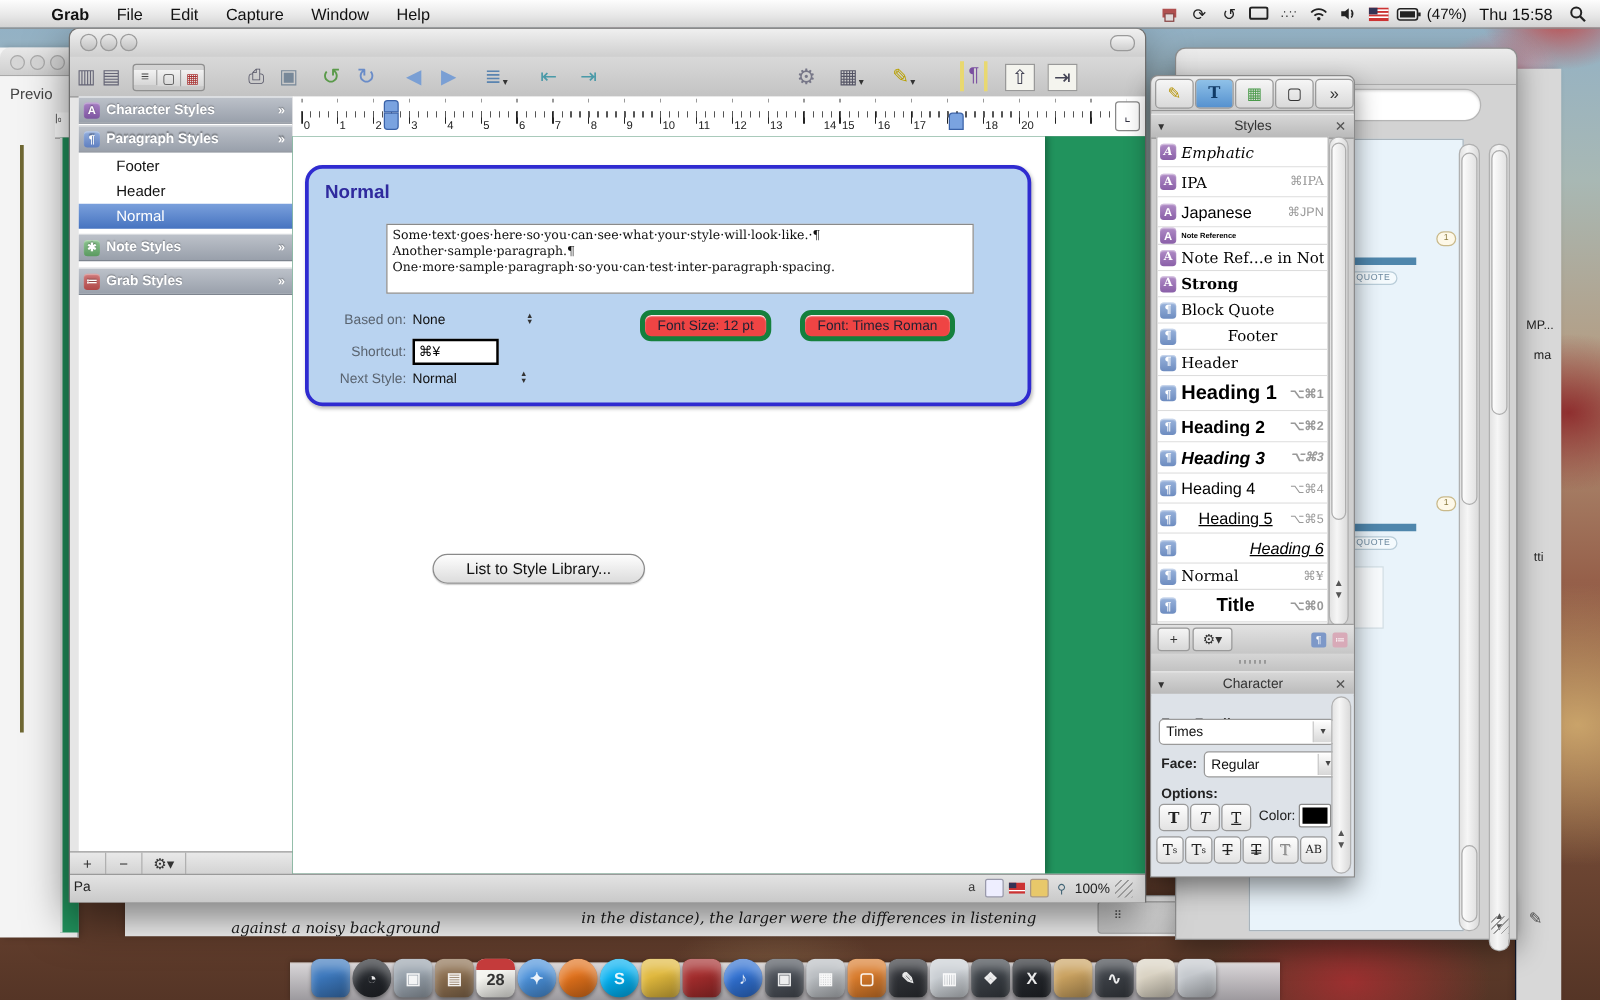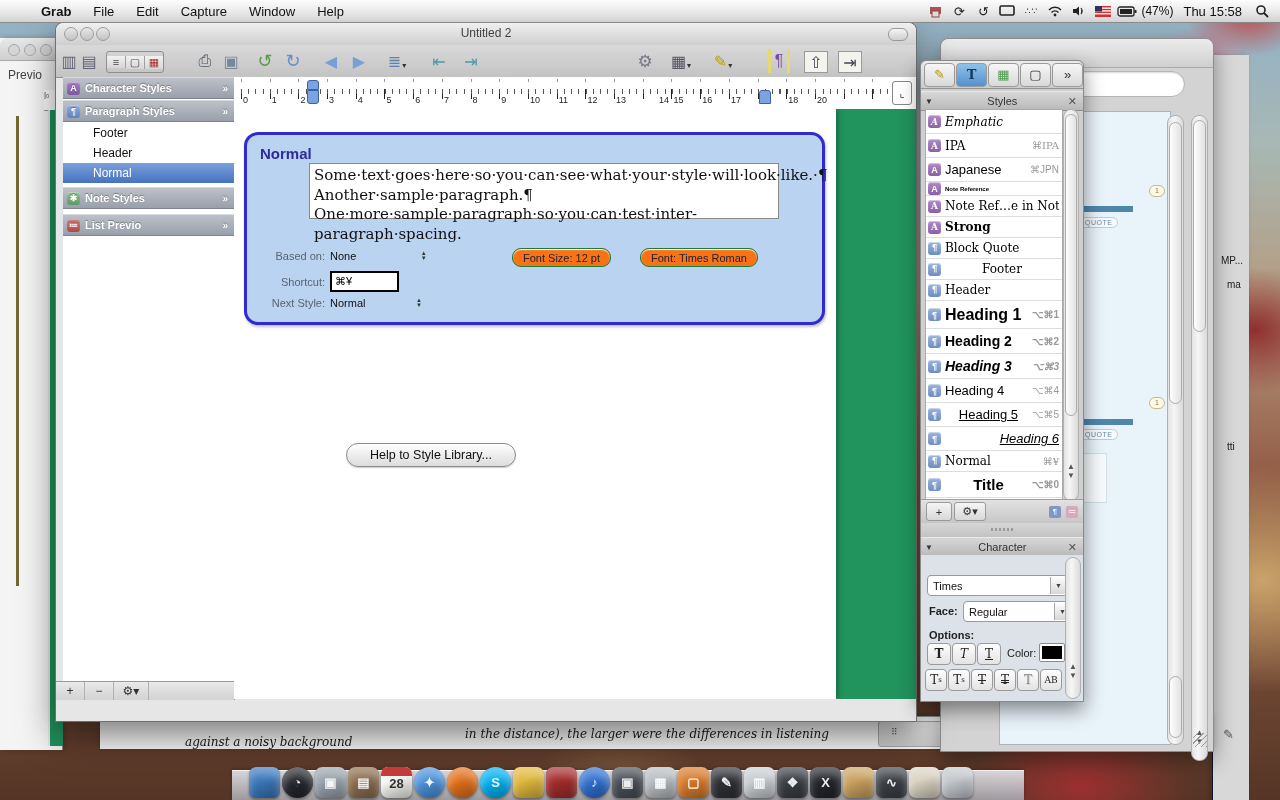--- a/index.html
+++ b/index.html
@@ -83,26 +83,26 @@
       repeating-linear-gradient(90deg,#222 0 1px,transparent 1px 28.7px) 7px 0/660px 10px no-repeat;}
   .ruler-num{position:absolute;top:18px;font-size:9px;color:#222;}
   .ruler-dots{position:absolute;left:7px;top:2px;width:660px;height:3px;background:repeating-linear-gradient(90deg,#999 0 1px,transparent 1px 28.7px);}
   .ind-marker{position:absolute;background:#7aa3e0;border:1px solid #3a62a8;}
   .tab-well{position:absolute;right:4px;top:4px;width:18px;height:22px;background:#fff;border:1px solid #888;border-radius:3px;font-size:11px;color:#334;display:flex;align-items:center;justify-content:center;}
   
   .docarea{position:absolute;left:178px;top:86px;width:682px;height:590px;background:#21935d;overflow:hidden;}
   .page{position:absolute;left:0;top:0;width:602px;height:590px;background:#fff;box-shadow:2px 0 5px rgba(0,0,0,.3);}
   .style-panel{position:absolute;left:10px;top:23px;width:575px;height:187px;background:#b9d3f0;border:3px solid #2f2bd0;border-radius:14px;box-shadow:1px 2px 3px rgba(0,0,0,.25);}
   .sp-title{position:absolute;left:13px;top:10px;font-size:15px;font-weight:bold;color:#2f2a9e;}
-  .sample-box{position:absolute;left:62px;top:28px;width:460px;height:50px;background:#fff;border:1px solid #8a8a8a;padding:2px 4px;font-family:"DejaVu Serif",serif;font-size:15px;color:#111;line-height:1.3;}
+  .sample-box{position:absolute;left:62px;top:44px;width:460px;height:50px;background:#fff;border:1px solid #8a8a8a;padding:2px 4px;font-family:"DejaVu Serif",serif;font-size:10px;color:#111;line-height:1.3;}
   .sp-row{position:absolute;display:flex;align-items:center;font-size:11px;}
   .sp-label{color:#5a6470;width:58px;text-align:right;margin-right:5px;}
   .sp-value{color:#111;}
   .stepper{width:11px;height:16px;margin-left:62px;display:flex;flex-direction:column;align-items:center;justify-content:center;font-size:6px;color:#333;line-height:5px;}
-  .sp-pill{position:absolute;height:17px;background:#f97316;border:1px solid #15803d;border-radius:9px;font-size:11px;color:#223;display:flex;align-items:center;justify-content:center;padding:0 10px;box-shadow:inset 0 1px 1px #fff;}
+  .sp-pill{position:absolute;height:17px;background:#ef4444;border:4px solid #15803d;border-radius:9px;font-size:11px;color:#223;display:flex;align-items:center;justify-content:center;padding:0 10px;box-shadow:inset 0 1px 1px #fff;}
   .shortcut-box{width:62px;height:17px;background:#fff;border:2px solid #000;font-size:11px;padding-left:3px;display:flex;align-items:center;}
   .lib-btn{position:absolute;top:334px;height:22px;border:1px solid #8a8a8a;border-radius:12px;background:linear-gradient(#fefefe,#dcdcdc);font-size:12.5px;color:#111;display:flex;align-items:center;justify-content:center;box-shadow:0 1px 1px rgba(0,0,0,.2);}
   
   .statusbar{position:absolute;left:0;top:676px;width:100%;height:22px;background:linear-gradient(#e3e3e3,#c9c9c9);border-top:1px solid #9a9a9a;font-size:11px;color:#222;}
   .st-left{position:absolute;left:3px;top:4px;}
   .st-right{position:absolute;right:10px;top:3px;display:flex;align-items:center;gap:4px;}
   .st-mini{width:13px;height:13px;display:flex;align-items:center;justify-content:center;font-size:10px;border-radius:2px;}
   
   .palette{left:920px;top:60px;width:162px;height:640px;background:#cfcfcf;border:1px solid #8a8a8a;border-radius:6px 6px 0 0;box-shadow:0 8px 20px rgba(0,0,0,.45);z-index:40;}
   .pal-btnrow{position:absolute;left:0;top:0;width:100%;height:28px;background:linear-gradient(#ececec,#cbcbcb);border-bottom:1px solid #949494;border-radius:6px 6px 0 0;display:flex;align-items:center;padding-left:3px;gap:1px;box-sizing:border-box;}
@@ -277,21 +277,20 @@
     <span style="position:absolute;left:12px;top:5px;font-size:9px;color:#555;">⠿</span>
     <div class="grip" style="right:2px;top:5px;"></div>
   </div>
 </div>
 
 <div class="abs main-window">
   <div class="titlebar">
     <span class="tl" style="left:8px;"></span>
     <span class="tl" style="left:24px;"></span>
     <span class="tl" style="left:40px;"></span>
-    <div class="win-title">Untitled 2</div>
     <span class="tb-pill"></span>
   </div>
 
   <div class="toolbar">
     <span class="tb-icon" style="left:2px;color:#667;">▥</span>
     <span class="tb-icon" style="left:22px;color:#667;">▤</span>
     <span class="tb-icon tb-seg" style="left:50px;">
       <span>≡</span>
         <span>▢</span>
         <span style="color:#a33;">▦</span>
@@ -329,21 +328,21 @@
         <div class="sb-item">Header</div>
         <div class="sb-item selected">Normal</div>
       </div>
     <div class="sb-header" style="margin-top:4px;">
       <span class="sb-icon" style="background:linear-gradient(#8cc48f,#5a9a60);">✱</span>
       <span>Note Styles</span>
       <span class="chev">»</span>
     </div>
     <div class="sb-header" style="margin-top:5px;">
       <span class="sb-icon" style="background:linear-gradient(#d07a7a,#b04848);">≔</span>
-      <span>List Previo</span>
+      <span>Grab Styles</span>
       <span class="chev">»</span>
     </div>
   </div>
   <div class="sb-footer">
     <span class="sbf-btn">+</span>
     <span class="sbf-btn">−</span>
     <span class="sbf-btn" style="width:34px;">⚙▾</span>
   </div>
 
   <div class="ruler">
@@ -397,24 +396,42 @@
         <div class="sp-row" style="left:20px;top:136px;">
           <span class="sp-label">Shortcut:</span>
           <span class="shortcut-box">⌘¥</span>
         </div>
         <div class="sp-row" style="left:20px;top:160px;">
           <span class="sp-label">Next Style:</span>
           <span class="sp-value">Normal</span>
           <span class="stepper" style="margin-left:48px;">▲<br>▼</span>
         </div>
       </div>
-      <div class="lib-btn" style="left:112px;width:168px;">Help to Style Library...</div>
-    </div>
-  </div>
-
+      <div class="lib-btn" style="left:112px;width:168px;">List to Style Library...</div>
+    </div>
+  </div>
+
+  <div class="statusbar">
+    <span class="st-left">Pa</span>
+    <span class="st-right">
+      <span class="st-mini" style="color:#333;">a</span>
+      <span class="st-mini" style="background:#eef;border:1px solid #99a;"></span>
+      <span class="st-mini">
+          <svg width="13" height="9">
+            <rect width="13" height="9" fill="#c33"></rect>
+            <rect width="6" height="4.5" fill="#335"></rect>
+            <rect y="6" width="13" height="1" fill="#fff"></rect>
+          </svg>
+        </span>
+      <span class="st-mini" style="background:#e8c86a;border:1px solid #a98;"></span>
+      <span class="st-mini" style="color:#467;">⚲</span>
+      <span>100%</span>
+      <span class="grip" style="position:relative;"></span>
+    </span>
+  </div>
 </div>
 
 <div class="abs palette">
   <div class="pal-btnrow">
     <span class="pal-btn">
         <span style="color:#b8960a;">✎</span>
       </span>
     <span class="pal-btn sel" style="font-family:'DejaVu Serif',serif;font-weight:bold;">T</span>
     <span class="pal-btn" style="color:#4a9a4a;">▦</span>
     <span class="pal-btn">▢</span>

